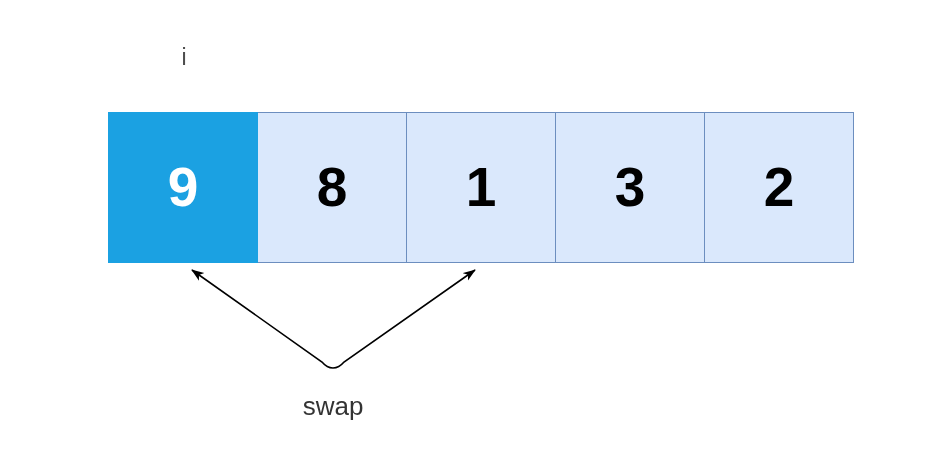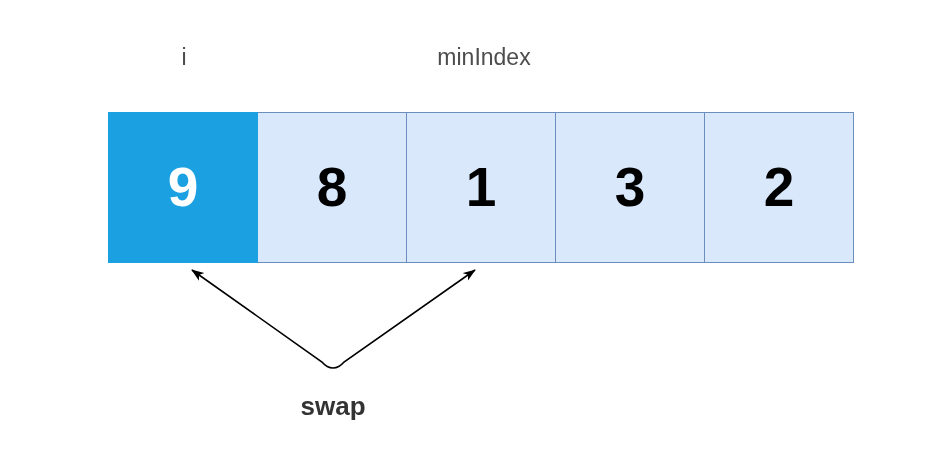--- a/index.html
+++ b/index.html
@@ -85,34 +85,33 @@
 
   
   #label-swap {
     position: absolute;
     left: 333px;
     top: 393px;
     transform: translateX(-50%);
     white-space: nowrap;
     font-family: "Liberation Sans", sans-serif;
     font-size: 26px;
-    font-weight: 700;
+    font-weight: 400;
     color: #333333;
     line-height: 1;
     text-align: left;
   }
 </style>
 </head>
 <body>
 
 <div id="canvas">
 
   <div id="label-i" class="pointer-label">i</div>
 
-  <div id="label-minindex" class="pointer-label">minIndex</div>
 
   <div id="array">
 
     <div class="cell highlight">
       <span class="cell-value">9</span>
     </div>
 
     <div class="cell normal">
       <span class="cell-value">8</span>
     </div>

